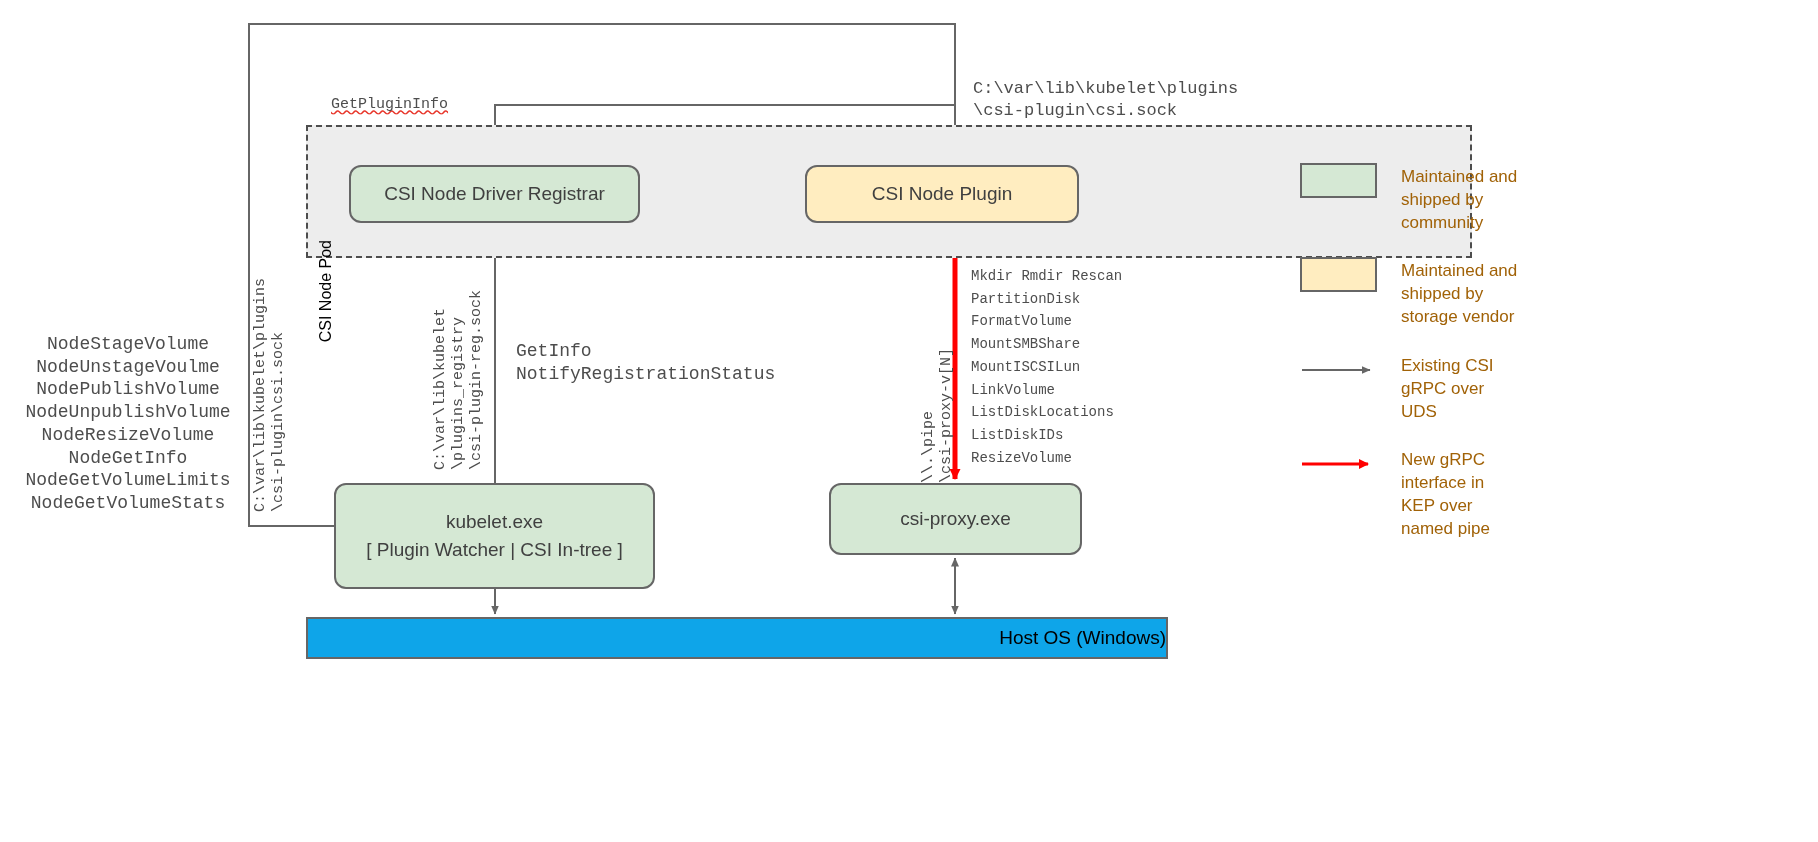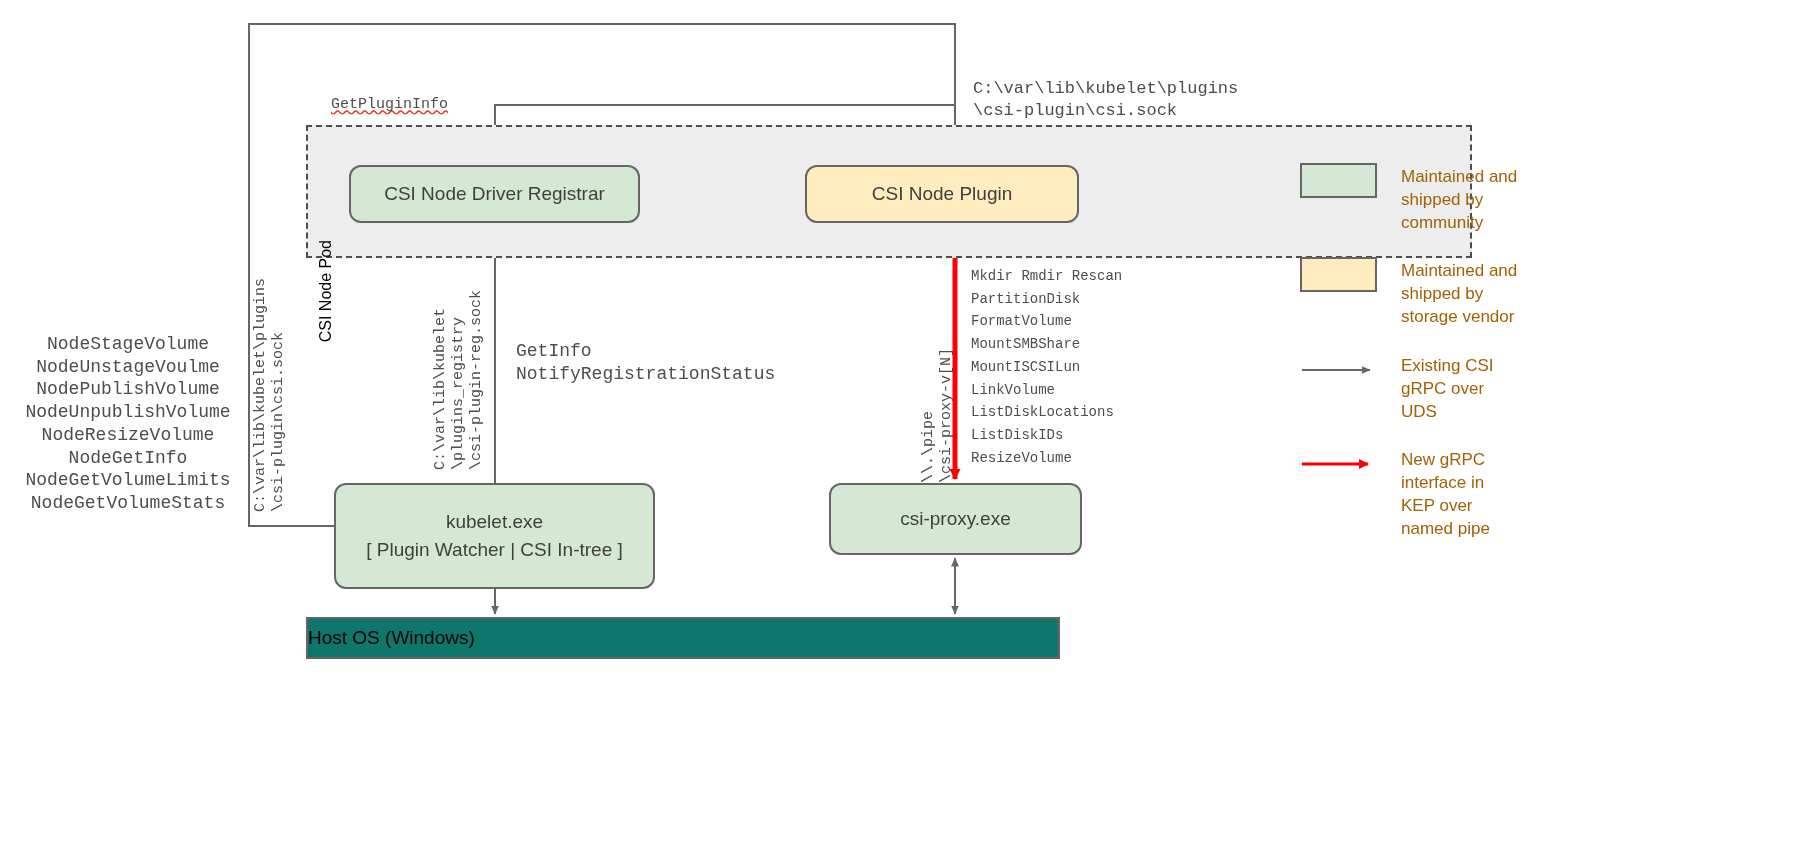--- a/index.html
+++ b/index.html
@@ -69,28 +69,28 @@
 
   #box-registrar { left: 349px; top: 165px; width: 291px; height: 58px; }
   #box-plugin    { left: 805px; top: 165px; width: 274px; height: 58px; }
   #box-kubelet   { left: 334px; top: 483px; width: 321px; height: 106px; }
   #box-csiproxy  { left: 829px; top: 483px; width: 253px; height: 72px; }
 
   #box-hostos {
     position: absolute;
     left: 306px;
     top: 617px;
-    width: 754px;
+    width: 862px;
     height: 42px;
-    background: #0f766e;
+    background: #0ea5e9;
     border: 2px solid #666666;
     box-sizing: border-box;
     display: flex;
     align-items: center;
-    justify-content: flex-start;
+    justify-content: flex-end;
     font-size: 19px;
     font-family: "Liberation Sans", sans-serif;
     color: #000;
   }
 
   
   #wires {
     position: absolute;
     left: 0; top: 0;
     width: 1818px;

